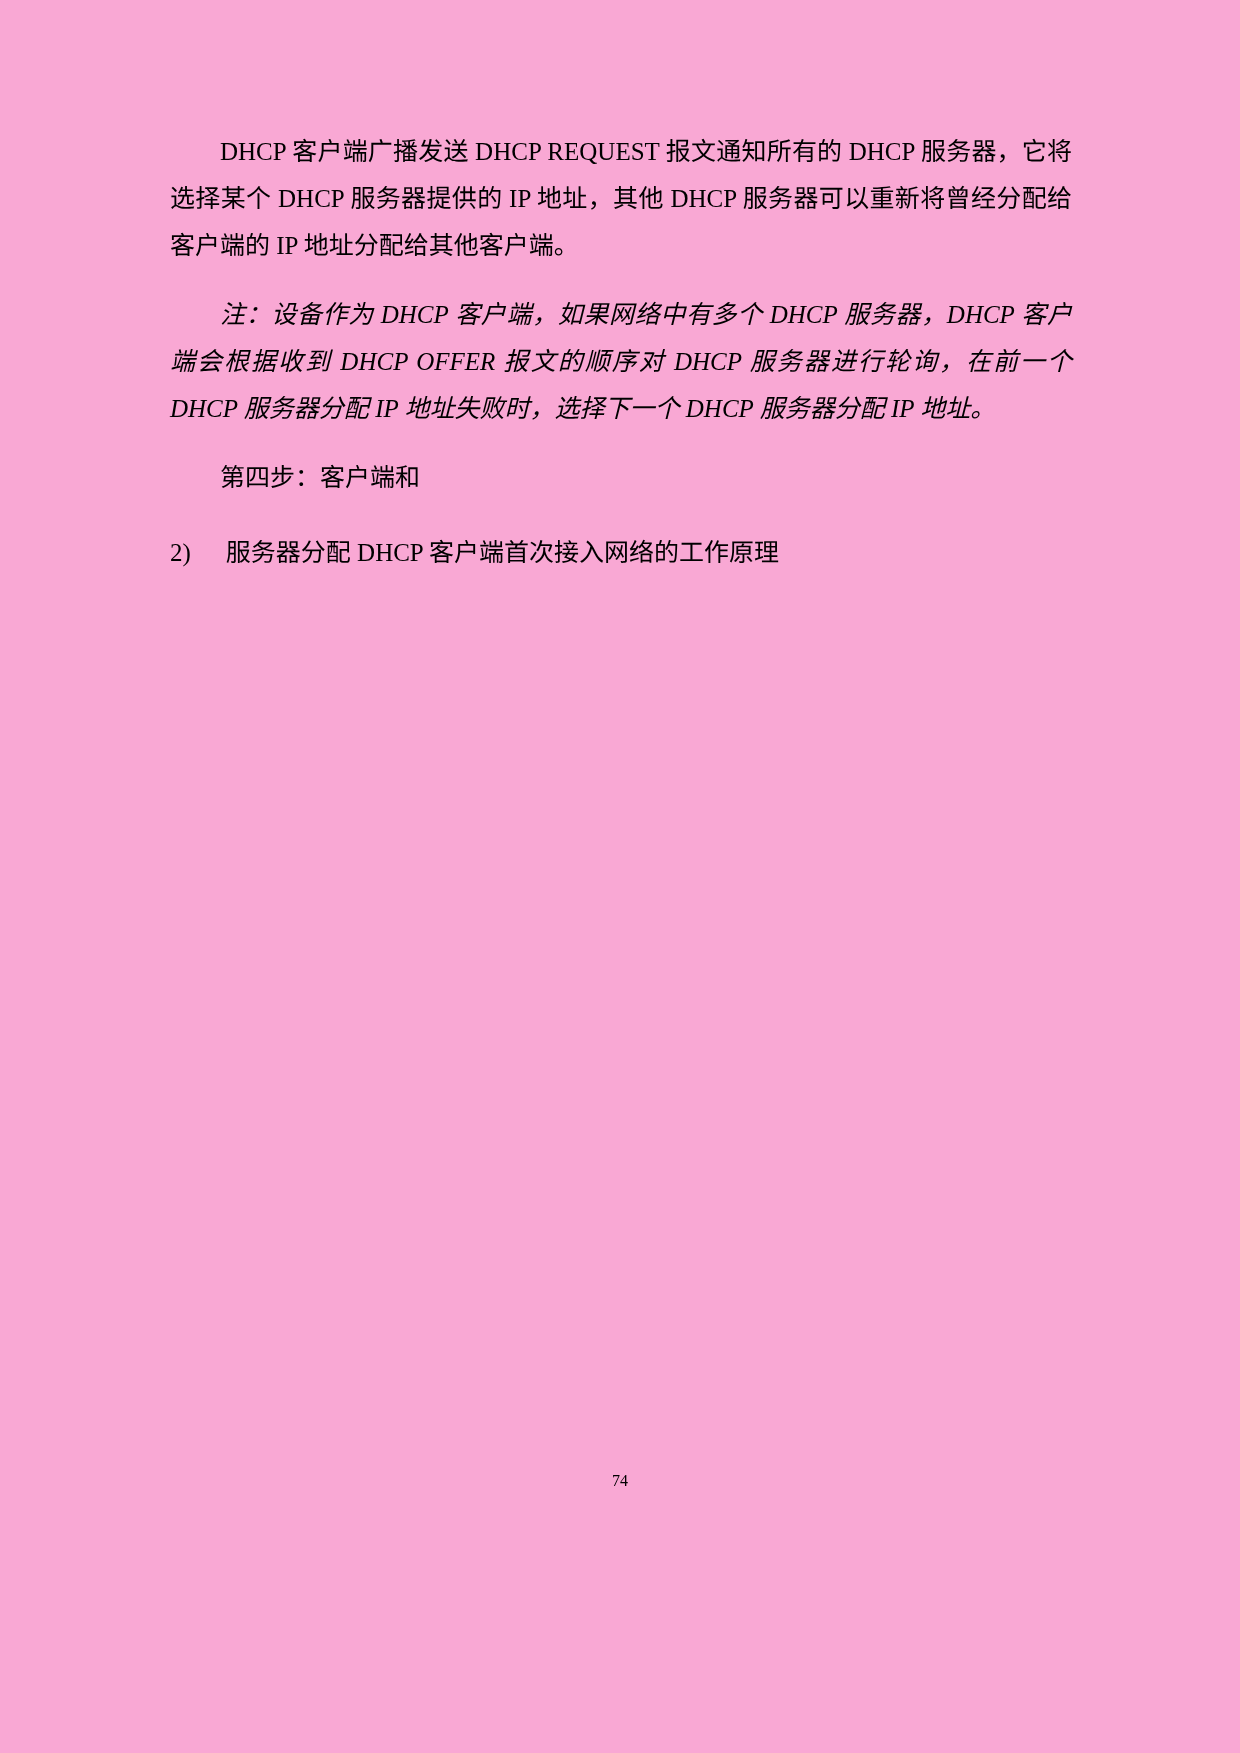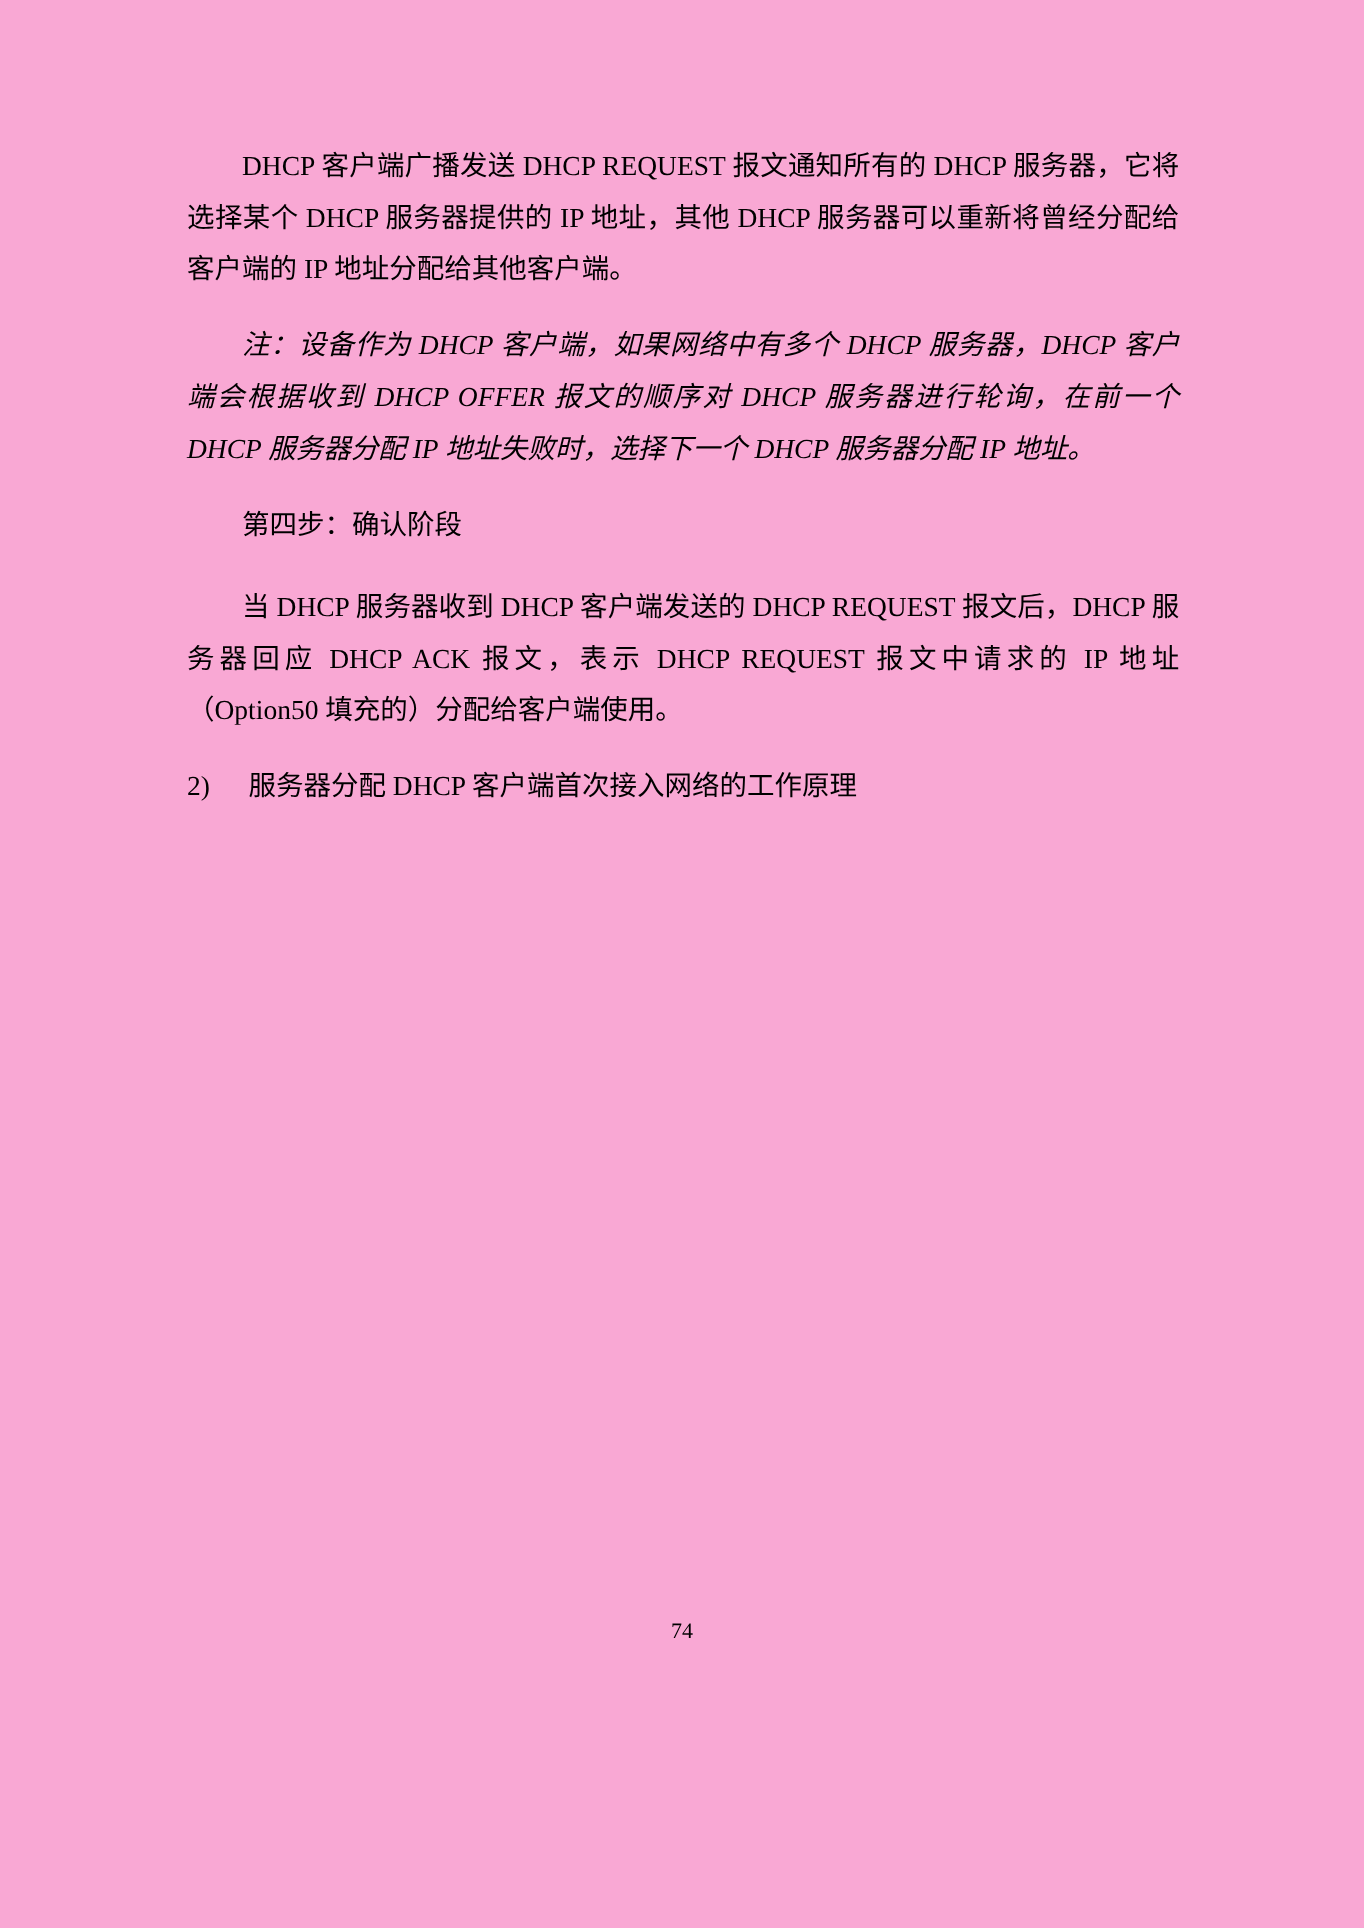--- a/index.html
+++ b/index.html
@@ -57,32 +57,31 @@
     font-weight: bold;
   }
   .page-footer {
     position: absolute;
     left: 0;
     top: 1472px;
     width: 1240px;
     text-align: center;
   }
   .page-number {
-    font-size: 20px;
+    font-size: 16px;
     color: #000000;
     font-family: "Liberation Serif", "DejaVu Serif", serif;
   }
 </style>
 </head>
 <body>
 
 <div class="page">
   <main class="content" id="doc-body">
       <p class="body"><span>DHCP 客户端广播发送 DHCP REQUEST 报文通知所有的 DHCP 服务器，它将选择某个 DHCP 服务器提供的 IP 地址，其他 DHCP 服务器可以重新将曾经分配给客户端的 IP 地址分配给其他客户端。</span></p>
       <p class="note"><span>注：设备作为 </span><span class="bold">DHCP</span><span> 客户端，如果网络中有多个 </span><span class="bold">DHCP</span><span> 服务器，</span><span class="bold">DHCP</span><span> 客户端会根据收到 </span><span class="bold">DHCP OFFER</span><span> 报文的顺序对 </span><span class="bold">DHCP</span><span> 服务器进行轮询，在前一个 </span><span class="bold">DHCP</span><span> 服务器分配 </span><span class="bold">IP</span><span> 地址失败时，选择下一个 </span><span class="bold">DHCP</span><span> 服务器分配 </span><span class="bold">IP</span><span> 地址。</span></p>
-      <p class="heading"><span>第四步：确认阶段</span></p>
-      <p class="body"><span>当 DHCP 服务器收到 DHCP 客户端发送的 DHCP REQUEST 报文后，DHCP 服务器回应 DHCP ACK 报文，表示 DHCP REQUEST 报文中请求的 IP 地址（Option50 填充的）分配给客户端使用。</span></p>
+      <p class="heading"><span>第四步：客户端和</span></p>
       <p class="list-item"><span class="marker">2)</span><span>服务器分配 DHCP 客户端首次接入网络的工作原理</span></p>
     </main>
   <footer class="page-footer">
     <span class="page-number">74</span>
   </footer>
 </div>
 
 </body></html>

